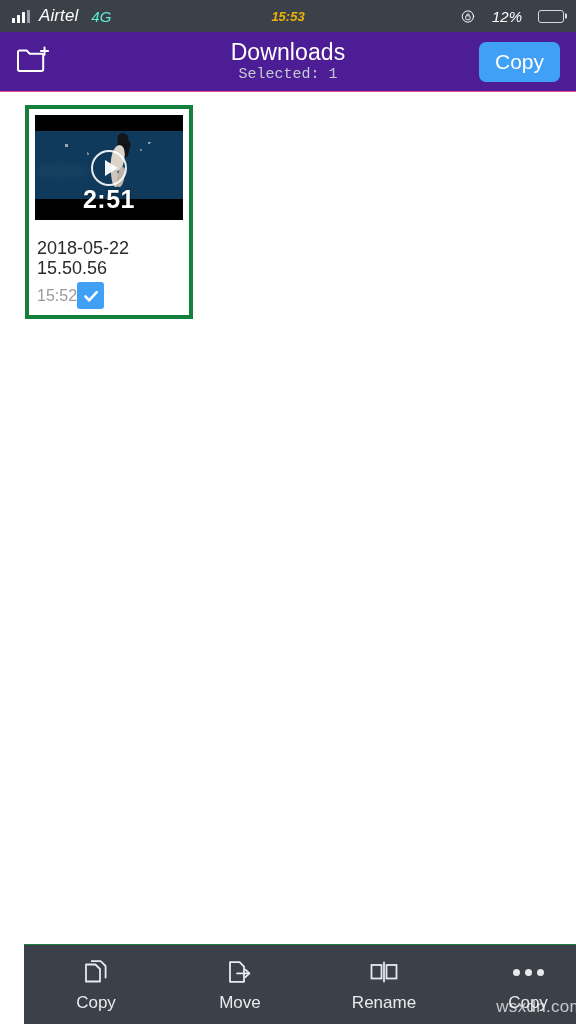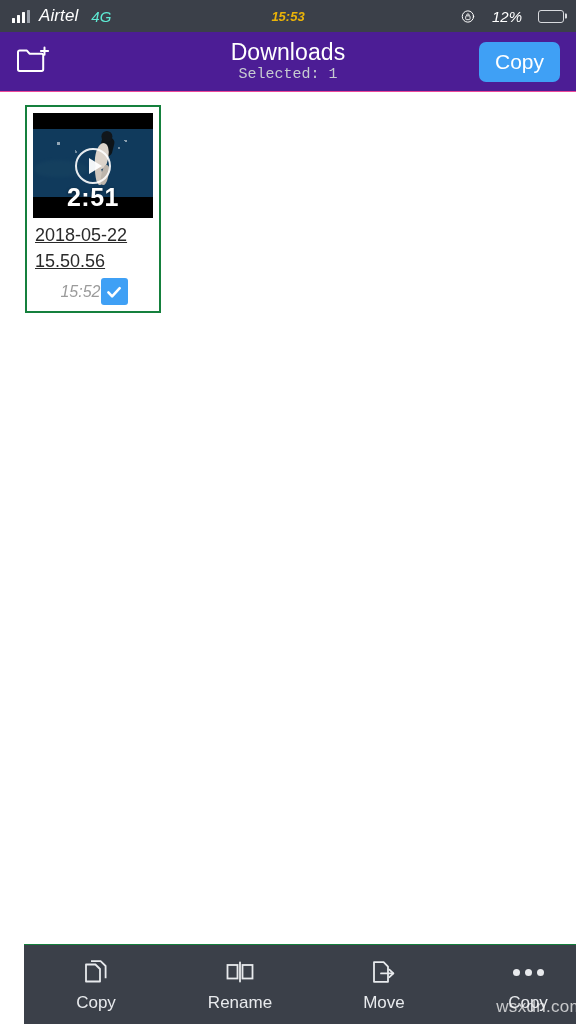--- a/index.html
+++ b/index.html
@@ -171,23 +171,23 @@
     height: 855px;
     padding: 13px 0 0 25px;
     box-sizing: border-box;
   }
   .file-grid {
     display: flex;
     flex-wrap: wrap;
     gap: 14px;
   }
   .file-card {
-    width: 136px;
+    width: 168px;
     background: #ffffff;
-    border: 2px solid #15803d;
+    border: 4px solid #15803d;
     box-sizing: border-box;
   }
   .thumb {
     margin: 6px 6px 0 6px;
     height: 105px;
     background: #000000;
     position: relative;
     overflow: hidden;
   }
   .thumb-water {
@@ -312,33 +312,31 @@
     right: 0;
     bottom: 6px;
     text-align: center;
     color: #ffffff;
     font-size: 25px;
     font-weight: bold;
     letter-spacing: 0.5px;
     text-shadow: 0 1px 3px rgba(0,0,0,0.6);
   }
   .file-name {
-    padding: 4px 8px 0 8px;
+    padding: 18px 8px 0 8px;
     color: #2a2a2a;
     font-size: 18px;
-    line-height: 26px;
+    line-height: 20px;
     word-break: break-word;
-    text-decoration: underline;
   }
   .file-footer {
     display: flex;
     align-items: center;
-    justify-content: center;
+    justify-content: flex-start;
     padding: 4px 6px 6px 8px;
-    font-style: italic;
   }
   .file-time {
     color: #9b9b9b;
     font-size: 16px;
   }
   .checkbox {
     width: 27px;
     height: 27px;
     background: #3fa0f5;
     border-radius: 3px;
@@ -495,38 +493,38 @@
       <svg width="26" height="28" viewBox="0 0 26 28" fill="none">
         <path d="M3 6.5h9.4L17 11v12.5H3z" stroke="#e8eaed" stroke-width="1.8" stroke-linejoin="round"></path>
         <path d="M8 3.2h9.6L22.6 8v12.3" stroke="#e8eaed" stroke-width="1.8" stroke-linejoin="round"></path>
       </svg>
     </span>
     <span class="tool-label">Copy</span>
   </div>
 
   <div class="tool-item">
     <span class="tool-icon">
+      <svg width="28" height="28" viewBox="0 0 28 28" fill="none">
+        <path d="M4 4.2h9.6L18 8.7v15.1H4z" stroke="#e8eaed" stroke-width="1.8" stroke-linejoin="round"></path>
+        <path d="M11 15.4h12" stroke="#e8eaed" stroke-width="1.8" stroke-linecap="round"></path>
+        <path d="M19.4 11.6l4 3.8-4 3.8" stroke="#e8eaed" stroke-width="1.8" stroke-linecap="round" stroke-linejoin="round"></path>
+      </svg>
+    </span>
+    <span class="tool-label">Move</span>
+  </div>
+
+  <div class="tool-item">
+    <span class="tool-icon">
       <svg width="30" height="24" viewBox="0 0 30 24" fill="none">
         <rect x="2.5" y="5" width="10" height="13.5" stroke="#e8eaed" stroke-width="1.8"></rect>
         <rect x="17.5" y="5" width="10" height="13.5" stroke="#e8eaed" stroke-width="1.8"></rect>
         <path d="M15 2.4v19.2" stroke="#e8eaed" stroke-width="1.8" stroke-linecap="round"></path>
       </svg>
     </span>
     <span class="tool-label">Rename</span>
-  </div>
-
-  <div class="tool-item">
-    <span class="tool-icon">
-      <svg width="28" height="28" viewBox="0 0 28 28" fill="none">
-        <path d="M4 4.2h9.6L18 8.7v15.1H4z" stroke="#e8eaed" stroke-width="1.8" stroke-linejoin="round"></path>
-        <path d="M11 15.4h12" stroke="#e8eaed" stroke-width="1.8" stroke-linecap="round"></path>
-        <path d="M19.4 11.6l4 3.8-4 3.8" stroke="#e8eaed" stroke-width="1.8" stroke-linecap="round" stroke-linejoin="round"></path>
-      </svg>
-    </span>
-    <span class="tool-label">Move</span>
   </div>
 
 
   <div class="tool-item">
     <span class="tool-icon">
       <span class="dots">
           <i></i>
           <i></i>
           <i></i>
         </span>

